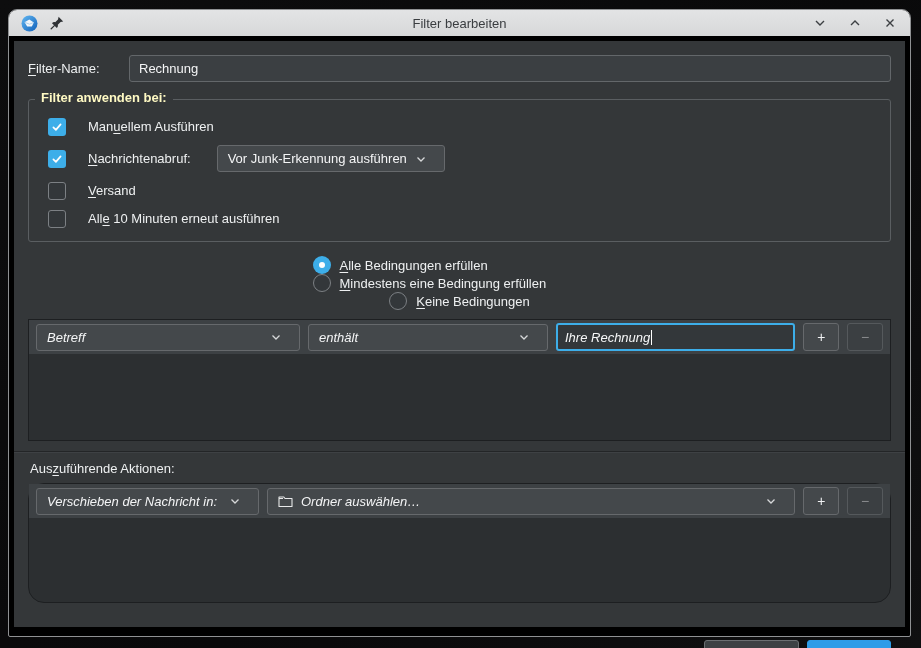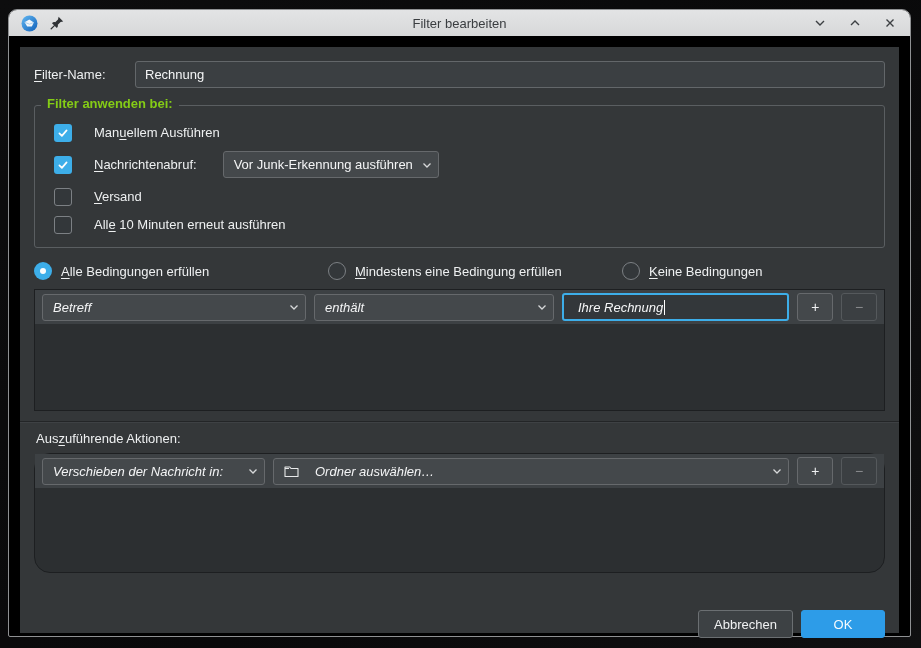--- a/index.html
+++ b/index.html
@@ -17,70 +17,70 @@
   .titlebar{
     height:26px;background:linear-gradient(#e3e4e5,#d7d8d9);
     border-radius:8px 8px 0 0;display:flex;align-items:center;
     padding:0 12px;position:relative;
   }
   .tb-title{position:absolute;left:0;right:0;text-align:center;color:#3a3d40;}
   .tb-left{display:flex;gap:12px;align-items:center;z-index:1;}
   .tb-right{margin-left:auto;display:flex;gap:19px;align-items:center;z-index:1;color:#3d4043;}
   .tb-btn{display:flex;align-items:center;justify-content:center;width:16px;height:16px;}
   .content{
-    margin:11px;height:586px;background:#343739;box-sizing:border-box;
+    margin:5px;height:586px;background:#343739;box-sizing:border-box;
     padding:8px 14px 0 14px;
   }
   .fn-row{display:flex;align-items:center;margin-top:6px;}
   .fn-row .lbl{width:101px;flex:0 0 auto;}
   .textfield{
     flex:1;height:27px;background:#3b3f42;border:1px solid #63676a;border-radius:3px;
     display:flex;align-items:center;padding:0 9px;box-sizing:border-box;color:#f4f5f6;
   }
   .groupbox{position:relative;border:1px solid #5a5e61;border-radius:3px;margin-top:17px;padding:17px 12px 4px 12px;}
-  .legend{position:absolute;top:-10px;left:6px;background:#343739;padding:0 6px;font-weight:bold;color:#84cc16;}
+  .legend{position:absolute;top:-10px;left:6px;background:#343739;padding:0 6px;font-weight:bold;color:#fef9c3;}
   .chk-row{display:flex;align-items:center;margin:0 0 9px 7px;gap:22px;min-height:19px;}
   .checkbox{width:18px;height:18px;border-radius:3px;box-sizing:border-box;flex:0 0 auto;}
   .checkbox.checked{background:#3daee9;display:flex;align-items:center;justify-content:center;}
   .checkbox.unchecked{background:#33373a;border:1px solid #7c8084;}
   .mn{text-decoration:underline;text-underline-offset:2px;}
   .dropdown{
     height:27px;background:#44484b;border:1px solid #66696c;border-radius:3px;
-    display:flex;align-items:center;gap:8px;padding:0 5px 0 10px;box-sizing:border-box;color:#f4f5f6;
+    display:flex;align-items:center;gap:8px;padding:0 17px 0 10px;box-sizing:border-box;color:#f4f5f6;
   }
   .dropdown .chev{margin-left:auto;display:flex;align-items:center;color:#d6d8d9;}
   .dd-inline{margin-left:4px;}
-  .radio-row{display:flex;margin-top:14px;align-items:center;}
+  .radio-row{display:flex;margin-top:14px;align-items:center;flex-direction:column;}
   .radio-item{display:flex;align-items:center;gap:9px;}
   .radio-item.c1{width:294px;}
   .radio-item.c2{width:294px;}
   .radio{width:18px;height:18px;border-radius:50%;box-sizing:border-box;flex:0 0 auto;}
   .radio.sel{background:#3daee9;display:flex;align-items:center;justify-content:center;}
   .radio.sel::after{content:"";width:6px;height:6px;border-radius:50%;background:#fdfdfd;}
   .radio.unsel{background:#33373a;border:1px solid #7c8084;}
   .listbox{margin-top:9px;height:122px;background:#2c2f31;border:1px solid #1d1f21;box-sizing:border-box;}
   .rowstrip{background:#3d4144;padding:3px 7px;display:flex;gap:8px;align-items:center;font-style:italic;}
   .dd-field{width:264px;box-sizing:border-box;}
   .dd-op{width:240px;box-sizing:border-box;gap:36px;}
   .value-input{
     flex:1;height:28px;border:2px solid #3daee9;border-radius:3px;background:#33373a;
-    display:flex;align-items:center;padding:0 14px;box-sizing:border-box;color:#f6f7f8;
+    display:flex;align-items:center;padding:0 7px;box-sizing:border-box;color:#f6f7f8;
   }
   .caret{width:1px;height:15px;background:#ffffff;margin-left:1px;flex:0 0 auto;}
   .sq-btn{
     width:36px;height:28px;background:#44484b;border:1px solid #66696c;border-radius:3px;
     display:flex;align-items:center;justify-content:center;box-sizing:border-box;
     font-size:14px;color:#f0f1f2;flex:0 0 auto;
   }
   .sq-btn.disabled{color:#8a8d8f;border-color:#55595c;background:#3b3f42;}
   .separator{margin:10px -14px 0 -14px;height:0;border-top:1px solid #232527;border-bottom:1px solid #3e4144;}
   .actions-label{margin:8px 0 7px 2px;}
   .actionsbox{height:120px;margin-top:0;border-radius:16px;}
   .dd-action{width:223px;box-sizing:border-box;}
-  .dd-target{flex:1;box-sizing:border-box;gap:16px;}
+  .dd-target{flex:1;box-sizing:border-box;gap:8px;}
   .folder-ic{display:flex;align-items:center;}
   .footer{display:flex;justify-content:flex-end;gap:8px;margin-top:37px;}
   .btn{height:28px;border-radius:3px;display:flex;align-items:center;justify-content:center;box-sizing:border-box;}
   .btn.cancel{background:#3d4144;border:1px solid #6b6f72;padding:0 15px;color:#f0f1f2;}
   .btn.ok{background:#2d9ce8;border:1px solid #2d9ce8;width:84px;color:#f6fafd;}
   svg{display:block;}
 </style>
 </head>
 <body>
 

